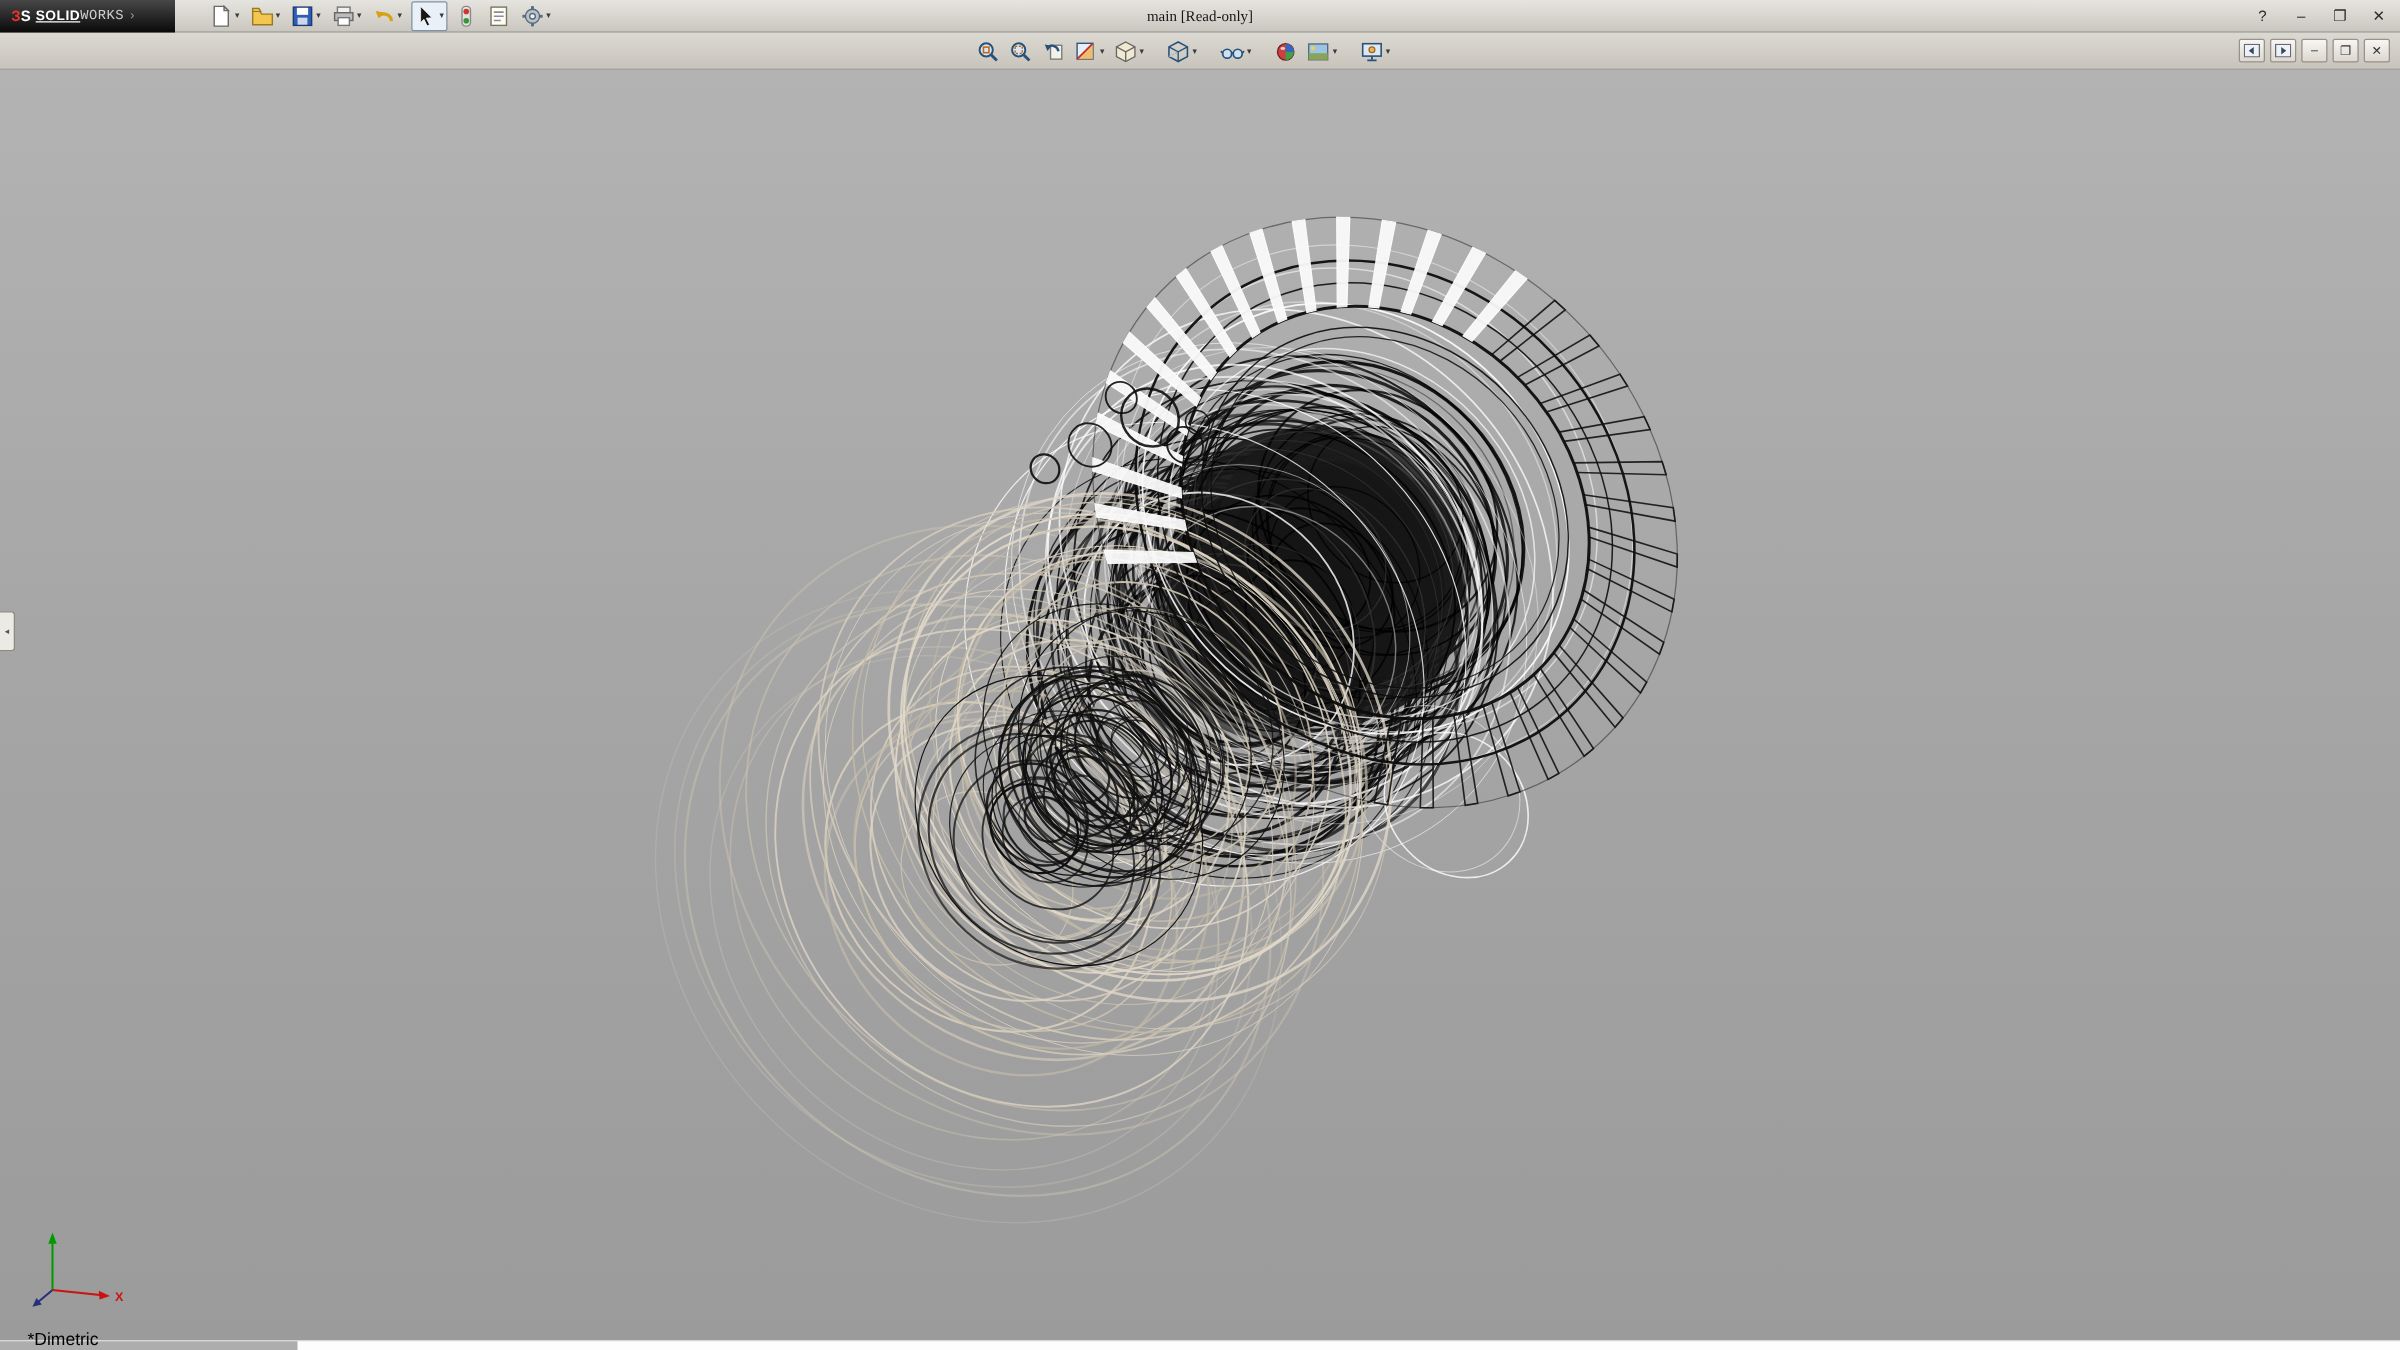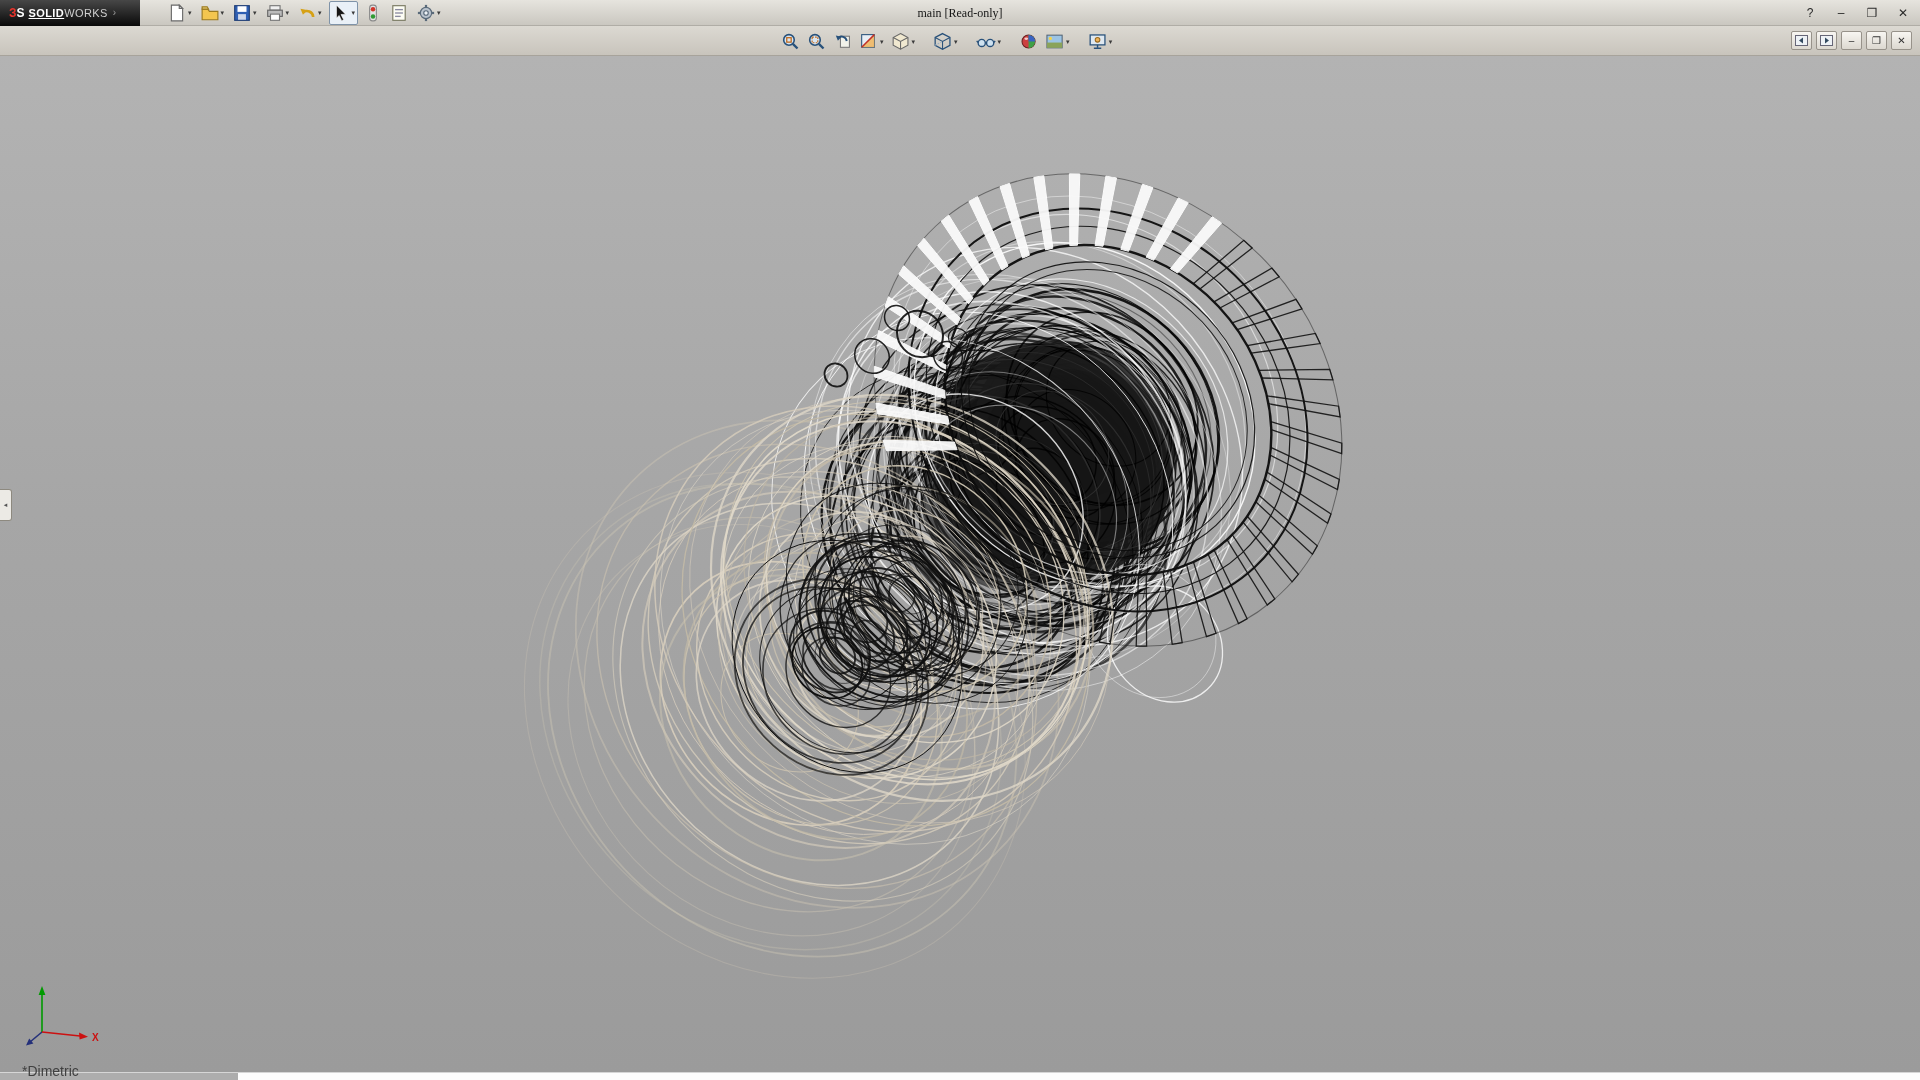--- a/index.html
+++ b/index.html
@@ -9,21 +9,21 @@
   
   .titlebar { position:absolute; top:0; left:0; width:1920px; height:26px;
     background:linear-gradient(#e6e4de,#cac7c0); border-bottom:1px solid #b0ada6;
     display:flex; align-items:center; z-index:30; }
   .logo-strip { height:26px; width:140px; flex:0 0 auto;
     background:linear-gradient(#474747,#090909);
     display:flex; align-items:center; padding:0 4px 0 9px; }
   .brand-mark3 { color:#e8342c; font-weight:bold; font-size:12px; }
   .brand-marks { color:#fff; font-weight:bold; font-size:12px; margin-right:4px; }
   .brand-solid { color:#fff; font-weight:bold; font-size:11px; letter-spacing:.4px;text-decoration:underline; }
-  .brand-works { color:#cfcfcf; font-size:11px; letter-spacing:.4px; }
+  .brand-works { color:#cfcfcf; font-size:11px; letter-spacing:.4px;font-family:Liberation Mono, monospace; }
   .menu-chevron { color:#9a9a9a; font-size:10px; margin-left:5px; }
 
   .tb1 { display:flex; align-items:center; margin-left:26px; gap:5px; }
   .tbtn { height:24px; display:flex; align-items:center; padding:0 2px; cursor:default; }
   .tbtn svg { display:block; }
   .tbtn.pressed { border:1px solid #7f93a8; background:#e9f0f7; border-radius:2px; }
   .caret { font-size:7px; color:#3a3a3a; margin-left:2px; line-height:1; }
 
   .title-text { position:absolute; left:50%; top:50%; transform:translate(-50%,-50%);
     font-size:12px; color:#151515; white-space:nowrap;font-family:Liberation Serif, serif; }
@@ -52,21 +52,21 @@
   #engine-svg { position:absolute; top:0; left:0; }
 
   .panel-tab { position:absolute; left:0; top:489px; width:12px; height:32px;
     background:#eceae5; border:1px solid #8d897f; border-left:none;
     border-radius:0 3px 3px 0; display:flex; align-items:center; justify-content:center;
     font-size:7px; color:#555; z-index:5; cursor:pointer; }
 
   .triad { position:absolute; left:22px; bottom:22px; z-index:4; }
 
   .orientation-label { position:absolute; left:22px; bottom:1px; z-index:12;
-    font-size:14px; color:#404040;margin-top:34px; }
+    font-size:14px; color:#000000;margin-top:34px; }
 
   
   .statusstrip { position:absolute; bottom:0; left:0; width:1920px; height:8px;
     background:#fdfdfd; border-top:1px solid #d6d6d6; z-index:10; }
   .statusstrip .left-seg { position:absolute; left:0; top:0; width:238px; height:8px;
     background:#adadad; }
 </style>
 </head>
 <body>
 

